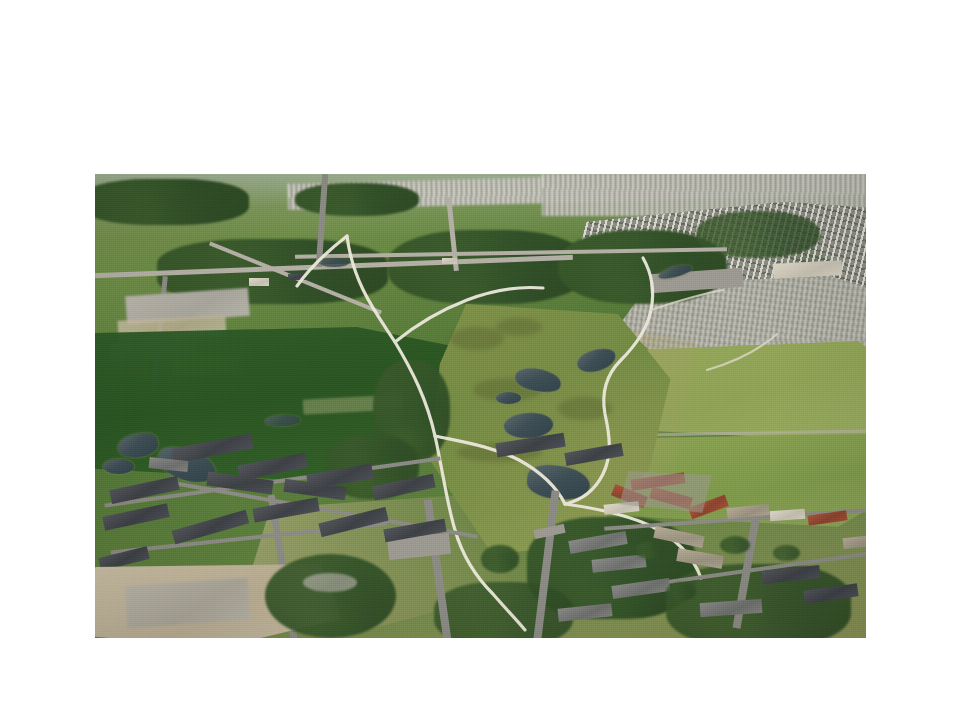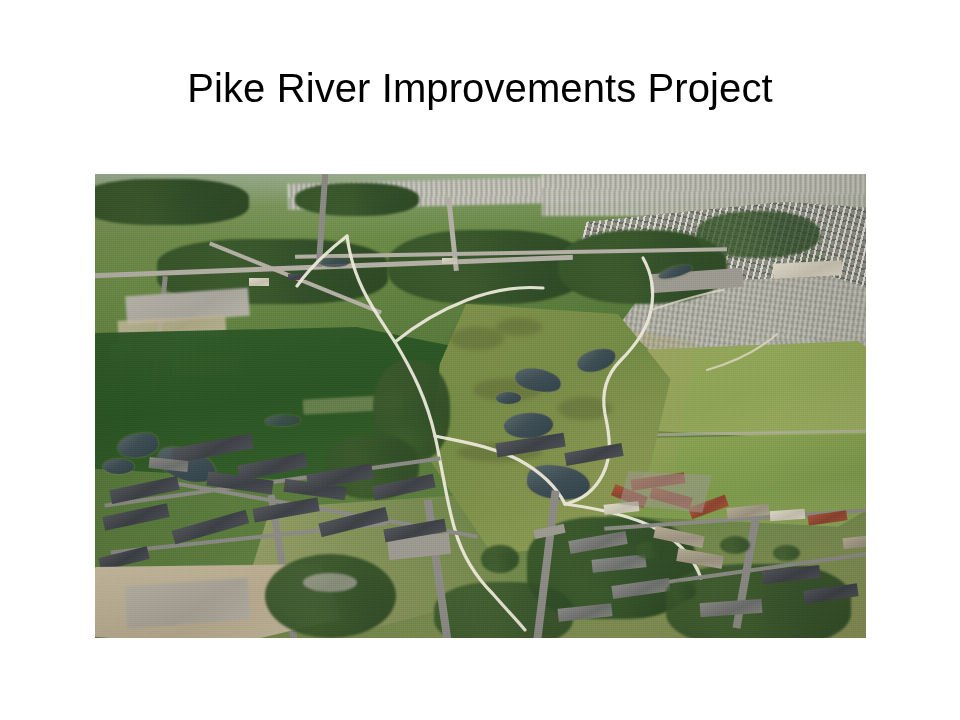--- a/index.html
+++ b/index.html
@@ -259,21 +259,20 @@
     inset: 0;
     background: radial-gradient(ellipse at 50% 46%, rgba(0,0,0,0) 55%, rgba(0,0,0,0.10) 100%);
     pointer-events: none;
   }
 </style>
 </head>
 <body>
 
 <div class="slide">
 
-  <div class="slide-title">Pike River Improvements Project</div>
 
   <div class="photo-frame">
 
     <div class="layer base-green"></div>
 
     <div class="town-strip" style="left:25%;top:0.5%;width:78%;height:5.5%;transform:rotate(-1.5deg);"></div>
     <div class="town-strip" style="left:58%;top:0%;width:46%;height:9%;opacity:.9;"></div>
 
     <div class="suburb" style="left:62%;top:6%;width:44%;height:24%;clip-path:polygon(4% 18%,62% 0%,100% 8%,100% 86%,32% 100%,0% 54%);"></div>
     <div class="suburb2" style="left:68%;top:22%;width:38%;height:22%;clip-path:polygon(10% 8%,72% 0%,100% 26%,96% 92%,22% 100%,0% 48%);"></div>

